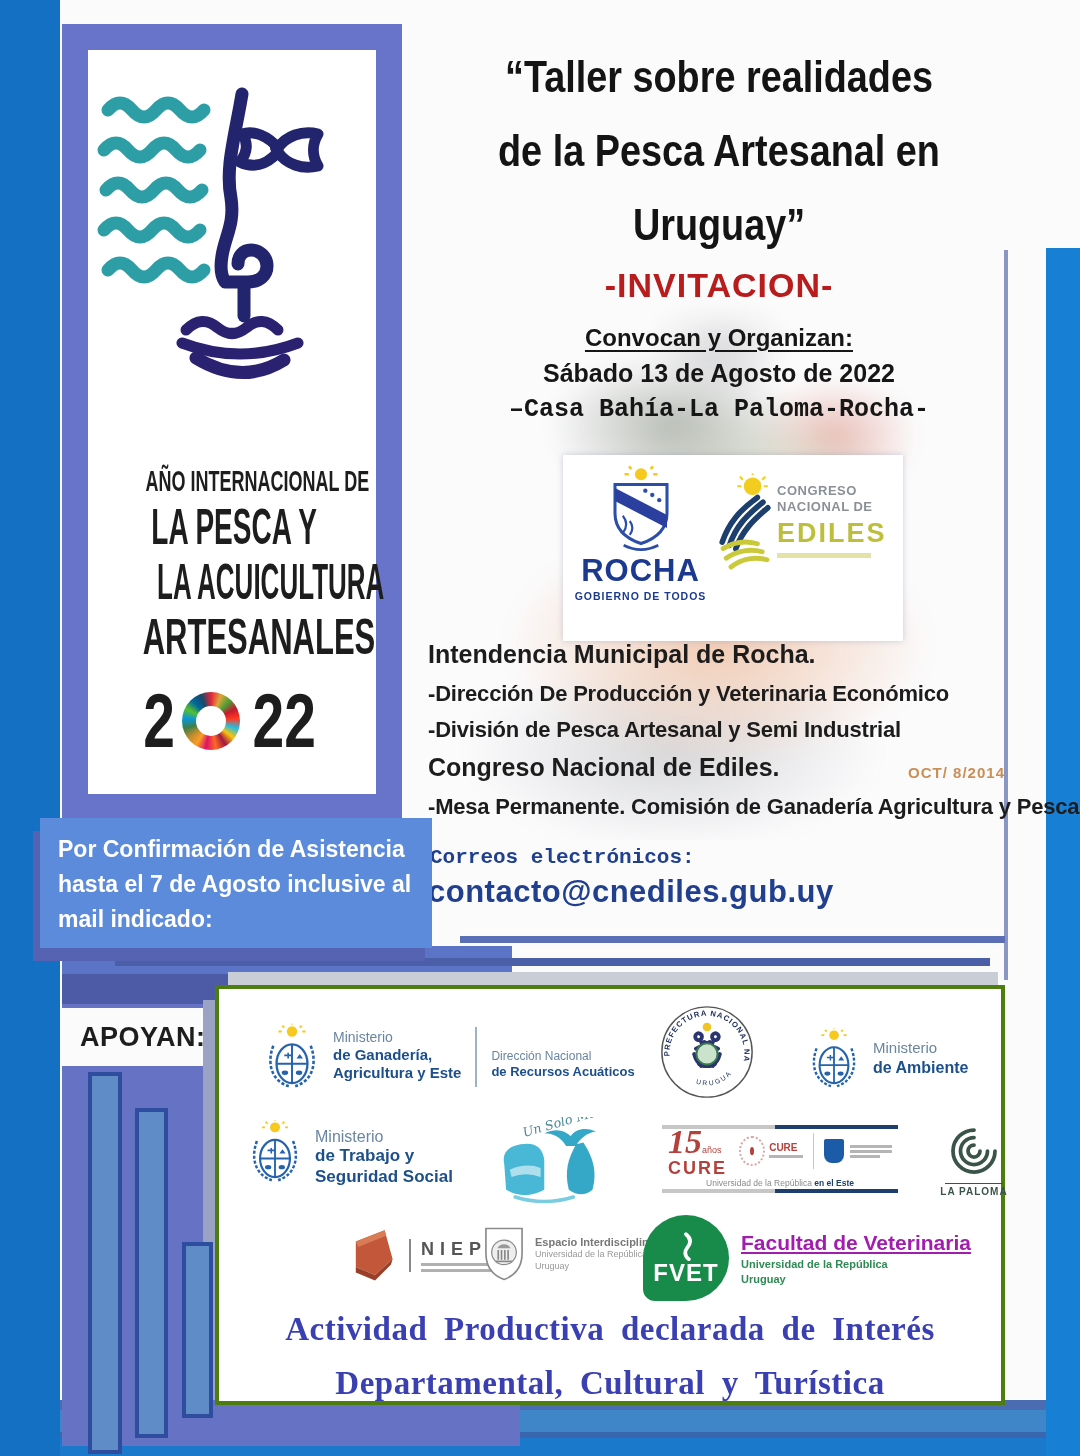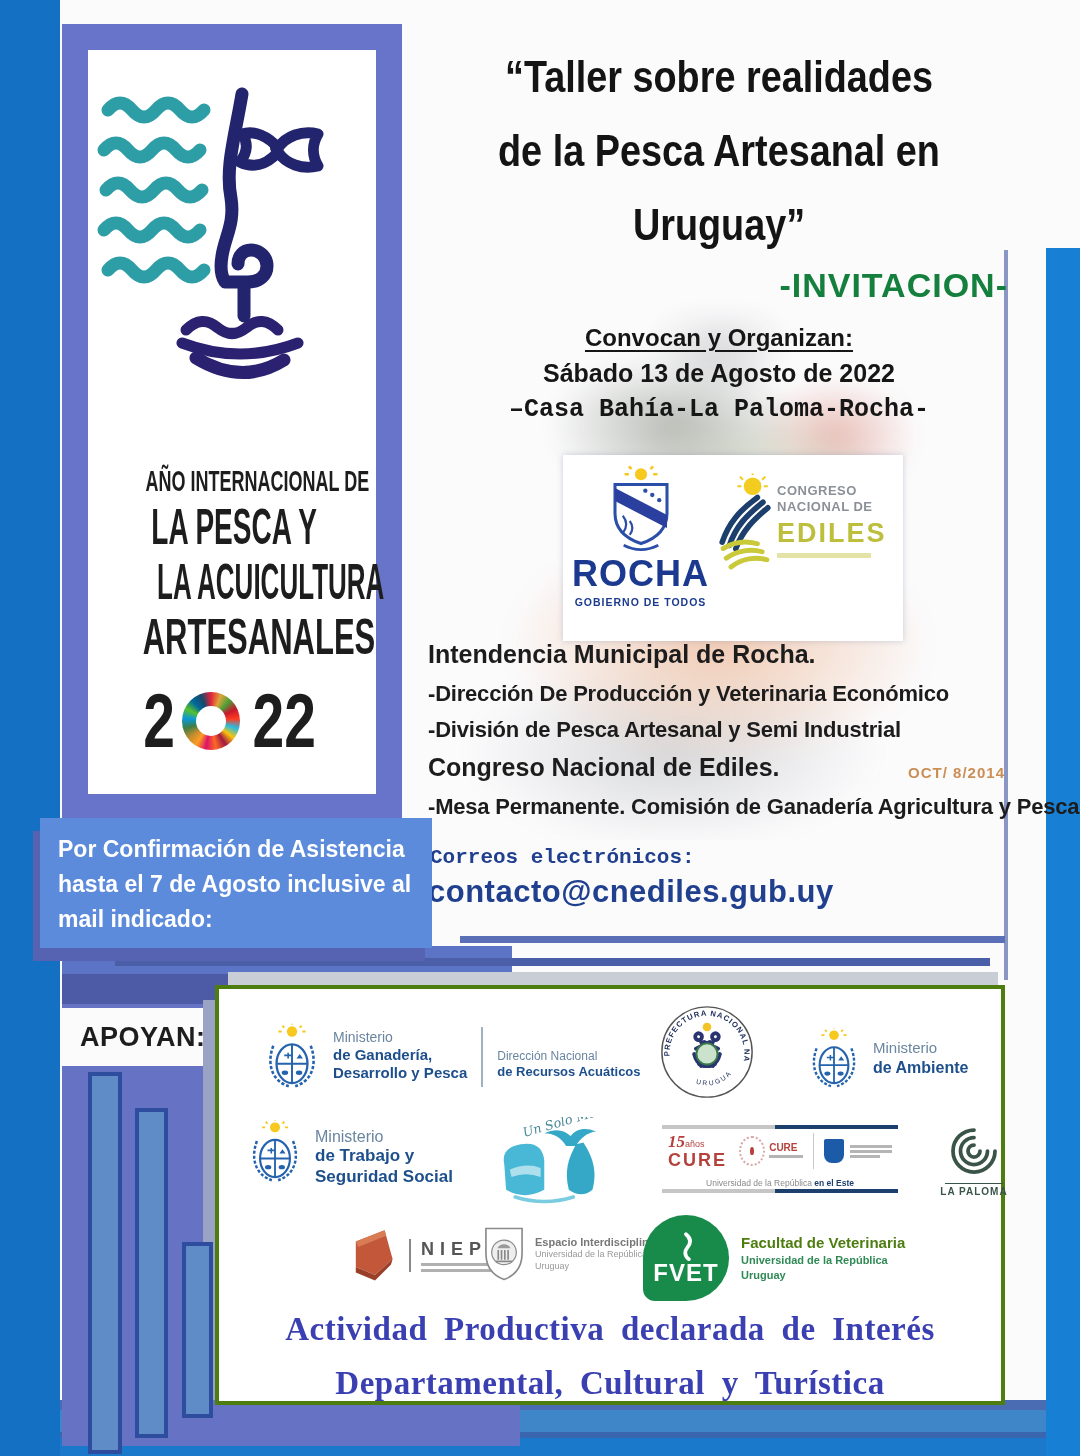--- a/index.html
+++ b/index.html
@@ -52,35 +52,35 @@
       radial-gradient(150px 90px at 62% 50%, rgba(228,190,60,.8), transparent 72%),
       radial-gradient(300px 170px at 50% 64%, rgba(222,118,52,.95), transparent 72%),
       radial-gradient(280px 130px at 42% 84%, rgba(148,150,156,.9), transparent 75%);
     -webkit-mask-image:linear-gradient(to bottom,transparent 0,#000 110px);
             mask-image:linear-gradient(to bottom,transparent 0,#000 110px);}
 
   
   .title-block{left:430px;top:40px;width:578px;display:flex;flex-direction:column;z-index:12;}
   .title-line{text-align:center;font-weight:700;color:#141414;font-size:45px;line-height:74px;
               white-space:nowrap;transform:scaleX(.84);transform-origin:center;}
-  .invitacion{left:430px;top:266px;width:578px;text-align:right;font-size:34px;font-weight:700;
-              color:#15803d;letter-spacing:1px;z-index:12;}
+  .invitacion{left:430px;top:266px;width:578px;text-align:center;font-size:34px;font-weight:700;
+              color:#b91c1c;letter-spacing:1px;z-index:12;}
   .convocan{left:430px;top:324px;width:578px;text-align:center;font-size:24px;font-weight:700;
             color:#161616;text-decoration:underline;text-underline-offset:4px;z-index:12;}
   .evt-date{left:430px;top:359px;width:578px;text-align:center;font-size:25px;font-weight:700;
             color:#161616;z-index:12;}
   .evt-venue{left:430px;top:395px;width:578px;text-align:center;font-size:25px;font-weight:700;
              color:#161616;z-index:12;font-family:Liberation Mono, monospace;}
 
   
   .org-card{left:563px;top:455px;width:340px;height:186px;background:#fff;z-index:12;
             box-shadow:0 0 6px rgba(120,130,160,.35);}
   .rocha{position:absolute;left:10px;top:10px;width:135px;display:flex;flex-direction:column;
          align-items:center;}
-  .rocha-name{font-size:36px;font-weight:700;color:#1B3A8F;letter-spacing:1px;margin-top:2px;}
+  .rocha-name{font-size:31px;font-weight:700;color:#1B3A8F;letter-spacing:1px;margin-top:2px;}
   .rocha-tag{font-size:10.5px;font-weight:700;color:#1B3A8F;letter-spacing:1px;margin-top:1px;}
   .cne{position:absolute;left:148px;top:6px;width:186px;display:flex;}
   .cne-text{margin-left:2px;margin-top:22px;}
   .cne-small{font-size:13px;color:#8a9096;font-weight:600;line-height:1.25;letter-spacing:.5px;}
   .cne-big{font-size:27px;font-weight:700;color:#BDBE3C;letter-spacing:2px;margin-top:2px;}
   .cne-bar{width:94px;height:5px;background:#E3E3A8;margin-top:4px;}
 
   
   .org-info{left:428px;top:640px;width:585px;z-index:12;color:#1c1c1c;}
   .oi-b{font-size:25px;font-weight:700;margin-bottom:12px;white-space:nowrap;}
@@ -117,21 +117,21 @@
   .mgap-r2{font-size:13px;font-weight:700;color:#1C4F8C;line-height:1.25;}
 
   .amb-t1{font-size:15px;color:#6A85A0;line-height:1.25;}
   .amb-t2{font-size:16px;font-weight:700;color:#1C4F8C;line-height:1.25;}
   .mtss-t1{font-size:16px;color:#6A85A0;line-height:1.2;}
   .mtss-t2{font-size:17px;font-weight:700;color:#1C4F8C;line-height:1.2;}
 
   .cure{width:236px;height:68px;position:relative;}
   .cure-line{height:4px;width:100%;background:linear-gradient(to right,#c6c6c6 48%,#1C3F6E 48%);}
   .cure-row{display:flex;align-items:center;height:44px;padding:2px 6px;box-sizing:border-box;}
-  .cure-15{font-family:"Liberation Serif",serif;font-style:italic;font-weight:700;font-size:17px;
+  .cure-15{font-family:"Liberation Serif",serif;font-style:italic;font-weight:700;font-size:34px;
            color:#B5413C;line-height:1;}
   .cure-anios{font-size:9px;color:#B5413C;}
   .cure-name{font-size:18px;font-weight:700;color:#B5413C;letter-spacing:2px;line-height:1;}
   .cure-dots{width:26px;height:26px;border:2px dotted #d8a8a8;border-radius:50%;margin:0 4px 0 12px;
              position:relative;}
   .cure-dots::after{content:"";position:absolute;inset:9px;background:#B5413C;border-radius:50%;}
   .cure-sm{font-size:10px;font-weight:700;color:#B5413C;}
   .cure-div{width:1px;height:36px;background:#c8c8c8;margin:0 10px;}
   .cure-shield{width:20px;height:24px;background:#1C5BA8;border-radius:2px 2px 8px 8px;}
   .micro{height:3px;background:#b5b5b5;margin:2px 0;}
@@ -146,21 +146,21 @@
   .niepu-text{border-left:2px solid #888;padding-left:10px;margin-left:10px;}
   .niepu-name{font-size:18px;color:#555;letter-spacing:6px;font-weight:600;}
   .niepu-bar{height:3px;background:#b0b0b0;margin-top:3px;}
 
   .esp-t1{font-size:11px;font-weight:700;color:#777;line-height:1.3;}
   .esp-t2{font-size:9px;color:#999;line-height:1.3;}
 
   .fvet-blob{width:86px;height:86px;background:#188B4B;border-radius:50% 50% 50% 14%;
              display:flex;flex-direction:column;align-items:center;justify-content:center;}
   .fvet-abbr{color:#fff;font-size:24px;font-weight:700;letter-spacing:1px;line-height:1;}
-  .fvet-t1{font-size:15px;font-weight:700;color:#4d7c0f;line-height:1.35;}
+  .fvet-t1{font-size:21px;font-weight:700;color:#a21caf;line-height:1.35;text-decoration:underline;}
   .fvet-t2{font-size:11px;font-weight:600;color:#2F8A55;line-height:1.35;}
 
   .foot-line{position:absolute;left:0;width:100%;text-align:center;
              font-family:"Liberation Serif","DejaVu Serif",serif;font-weight:700;font-size:33px;
              color:#3A3FB2;word-spacing:8px;letter-spacing:.5px;}
   .f1{top:322px;} .f2{top:376px;}
 </style>
 </head>
 <body>
 
@@ -309,21 +309,21 @@
         <ellipse cx="45" cy="62" rx="24" ry="30" fill="#fff" stroke="#2563AE" stroke-width="3.5"></ellipse>
         <path d="M21 62 H69 M45 32 V92" stroke="#2563AE" stroke-width="3"></path>
         <path d="M33 49 h12 M39 45 v9" stroke="#2563AE" stroke-width="2.5"></path>
         <path d="M52 54 l5 -7 l5 7 z" fill="#2563AE"></path>
         <ellipse cx="34" cy="76" rx="5" ry="3.5" fill="#2563AE"></ellipse>
         <ellipse cx="56" cy="76" rx="5" ry="3.5" fill="#2563AE"></ellipse>
       </svg>
       <div style="margin-left:12px;margin-top:6px;">
         <div class="coat-text1">Ministerio</div>
         <div class="coat-text2">de Ganadería,</div>
-        <div class="coat-text2">Desarrollo y Pesca</div>
+        <div class="coat-text2">Agricultura y Este</div>
       </div>
       <div class="mgap-div"></div>
       <div style="margin-top:26px;">
         <div class="mgap-r1">Dirección Nacional</div>
         <div class="mgap-r2">de Recursos Acuáticos</div>
       </div>
     </div>
 
     <div class="lp" style="left:440px;top:15px;">
       <svg width="96" height="96" viewBox="0 0 100 100">

